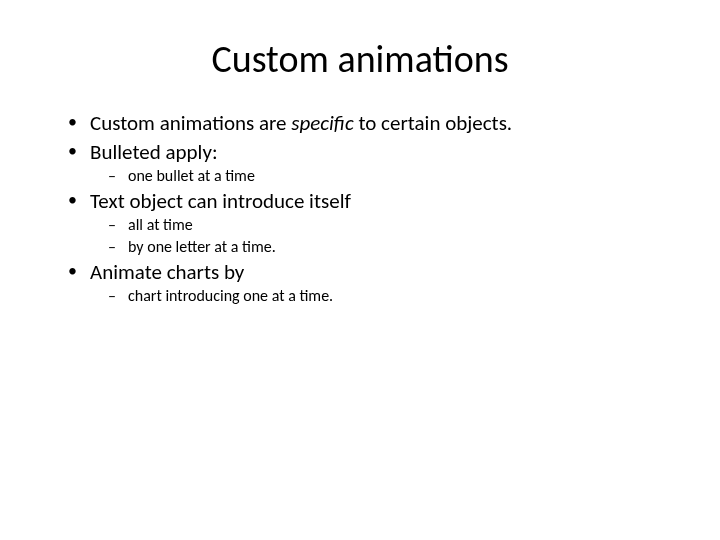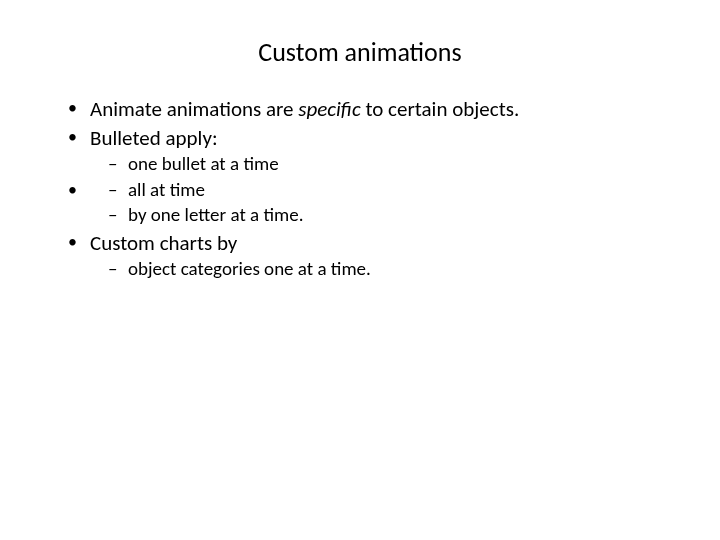--- a/index.html
+++ b/index.html
@@ -5,21 +5,21 @@
   * { margin: 0; padding: 0; box-sizing: border-box; }
   body {
     width: 720px;
     height: 540px;
     background: #ffffff;
     font-family: Calibri, "Segoe UI", Arial, sans-serif;
     color: #000000;
     padding: 30px 48px 40px 48px;
   }
   .title {
-    font-size: 26px;
+    font-size: 38px;
     font-weight: 400;
     text-align: center;
     margin-bottom: 28px;
     margin-top: 6px;
   }
   .content {
     font-size: 21px;
     line-height: 1.28;
   }
   .l1 {
@@ -35,21 +35,21 @@
     content: "•";
     position: absolute;
     left: 0;
     top: 0;
     font-size: 18px;
     line-height: 1.4;
   }
   .l2 {
     list-style: none;
     padding-left: 18px;
-    font-size: 19px;
+    font-size: 16px;
   }
   .l2 > li {
     position: relative;
     padding-left: 20px;
     margin-bottom: 1px;
   }
   .l2 > li::before {
     content: "–";
     position: absolute;
     left: 0;
@@ -58,34 +58,35 @@
   .italic { font-style: italic; text-align: right; }
 </style>
 </head>
 <body>
 
 <h1 class="title">Custom animations</h1>
 
 <div class="content">
   <ul class="l1">
     <li>
-      <span>Animate animations are </span><span class="italic">specific</span><span> to certain objects.</span>
+      <span>Custom animations are </span><span class="italic">specific</span><span> to certain objects.</span>
     </li>
     <li>
       <span>Bulleted apply:</span>
       <ul class="l2">
         <li><span>one bullet at a time</span></li>
       </ul>
     </li>
     <li>
+      <span>Text object can introduce itself</span>
       <ul class="l2">
         <li><span>all at time</span></li>
         <li><span>by one letter at a time.</span></li>
       </ul>
     </li>
     <li>
-      <span>Custom charts by</span>
+      <span>Animate charts by</span>
       <ul class="l2">
-        <li><span>object categories one at a time.</span></li>
+        <li><span>chart introducing one at a time.</span></li>
       </ul>
     </li>
   </ul>
 </div>
 
 </body></html>

